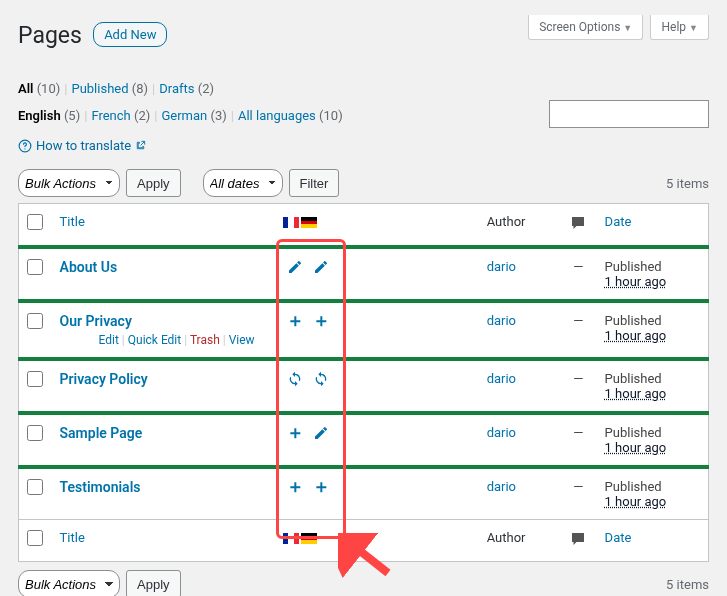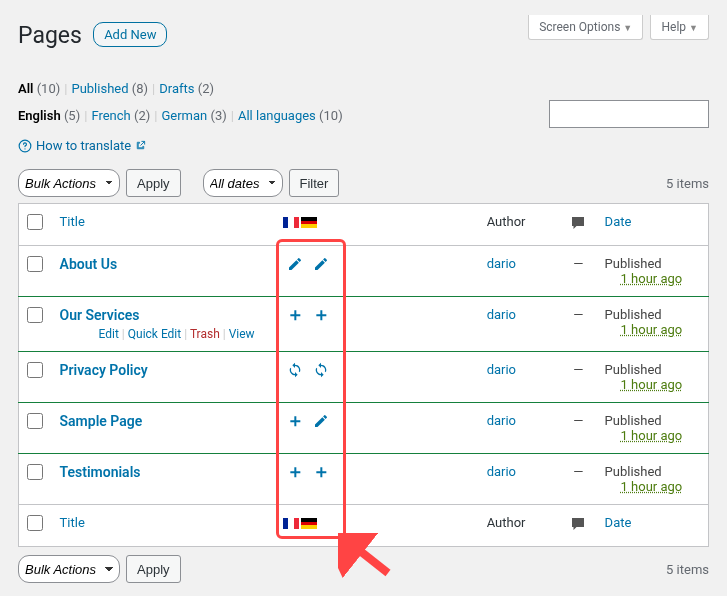--- a/index.html
+++ b/index.html
@@ -19,40 +19,40 @@
   .btn { height: 28px; border: 1px solid #8c8f94; background: #f6f7f7; color: #2c3338; padding: 0 10px; font-size: 13px; border-radius: 3px; cursor: pointer; }
   .how-link { display: inline-flex; align-items: center; gap: 4px; margin: 10px 0; color: #0369a1; cursor: pointer; }
   .actions-bar { display: flex; align-items: center; gap: 6px; margin: 6px 0; }
   select { height: 28px; border: 1px solid #8c8f94; background: #fff; padding: 0 22px 0 6px; font-size: 13px; border-radius: 11px; appearance: none; background-image: linear-gradient(45deg, transparent 50%, #333 50%), linear-gradient(-45deg, transparent 50%, #333 50%); background-position: right 10px center, right 6px center; background-size: 4px 4px, 4px 4px; background-repeat: no-repeat; font-style: italic; }
   .spacer { flex: 1; }
   .items-count { color: #646970; font-size: 13px; }
   table { width: 100%; border-collapse: collapse; border: 1px solid #c3c4c7; background: #fff; }
   th, td { text-align: left; padding: 10px 8px; vertical-align: top; font-size: 13px; }
   thead th, tfoot th { font-weight: 400; color: #2c3338; border-bottom: 1px solid #c3c4c7; }
   tfoot th { border-top: 1px solid #c3c4c7; border-bottom: none; }
-  tbody tr { border-top: 1px solid #15803d; }
+  tbody tr { border-top: 4px solid #15803d; }
   .col-cb { width: 30px; text-align: center; }
   .col-title { width: 220px; }
   .col-lang { width: 200px; }
   .col-author { width: 80px; }
   .col-comments { width: 36px; text-align: center; }
   .col-date { width: 110px; }
   input[type=checkbox] { width: 16px; height: 16px; }
   .page-title { font-weight: 600; color: #0073aa; font-size: 14px; }
   .row-actions { margin-top: 4px; font-size: 12px; color: #ccc; padding-left: 39px; }
   .row-actions .trash { color: #b32d2e; }
   .flag { display: inline-block; width: 16px; height: 11px; vertical-align: middle; margin-right: 2px; border: 0; }
   .flag-fr { background: linear-gradient(to right, #002395 33.3%, #fff 33.3%, #fff 66.6%, #ED2939 66.6%); }
   .flag-de { background: linear-gradient(to bottom, #000 33.3%, #DD0000 33.3%, #DD0000 66.6%, #FFCE00 66.6%); }
   .lang-cell { position: relative; }
   .lang-icons { display: flex; gap: 10px; padding-left: 4px; }
   .ticon { width: 16px; height: 16px; cursor: pointer; color: #0073aa; }
   .comment-bubble { display: inline-block; color: #555; }
   .date-status { color: #444; }
-  .date-ago { color: #4d7c0f; text-decoration: underline dotted; margin-left: 16px; }
+  .date-ago { color: #0f172a; text-decoration: underline dotted; }
   .highlight-box { position: absolute; border: 3px solid #f44; border-radius: 6px; pointer-events: none; z-index: 5; }
   .arrow { position: absolute; z-index: 6; pointer-events: none; }
   .comment-mdash { color: #444; }
   .table-wrap { position: relative; }
 </style>
 </head>
 <body>
 
 
 
@@ -123,21 +123,21 @@
                 <path d="M3 17.25V21h3.75L17.81 9.94l-3.75-3.75L3 17.25zM20.71 7.04a1 1 0 0 0 0-1.41l-2.34-2.34a1 1 0 0 0-1.41 0l-1.83 1.83 3.75 3.75 1.83-1.83z" fill="#0073aa"></path>
               </svg>
             </div>
           </td>
           <td class="col-author"><a>dario</a></td>
           <td class="col-comments"><span class="comment-mdash">—</span></td>
           <td class="col-date"><span class="date-status">Published</span><br><span class="date-ago">1 hour ago</span></td>
         </tr>
         <tr>
           <td class="col-cb"><input type="checkbox" style=""></td>
-          <td class="col-title"><a class="page-title">Our Services</a><div class="row-actions"><a>Edit</a> | <a>Quick Edit</a> | <a class="trash">Trash</a> | <a>View</a></div></td>
+          <td class="col-title"><a class="page-title">Our Privacy</a><div class="row-actions"><a>Edit</a> | <a>Quick Edit</a> | <a class="trash">Trash</a> | <a>View</a></div></td>
           <td class="col-lang lang-cell">
             <div class="lang-icons">
               <svg class="ticon" viewBox="0 0 24 24">
                 <path d="M11 5h3v6h6v3h-6v6h-3v-6H5v-3h6z" fill="#0073aa"></path>
               </svg>
               <svg class="ticon" viewBox="0 0 24 24">
                 <path d="M11 5h3v6h6v3h-6v6h-3v-6H5v-3h6z" fill="#0073aa"></path>
               </svg>
             </div>
           </td>

